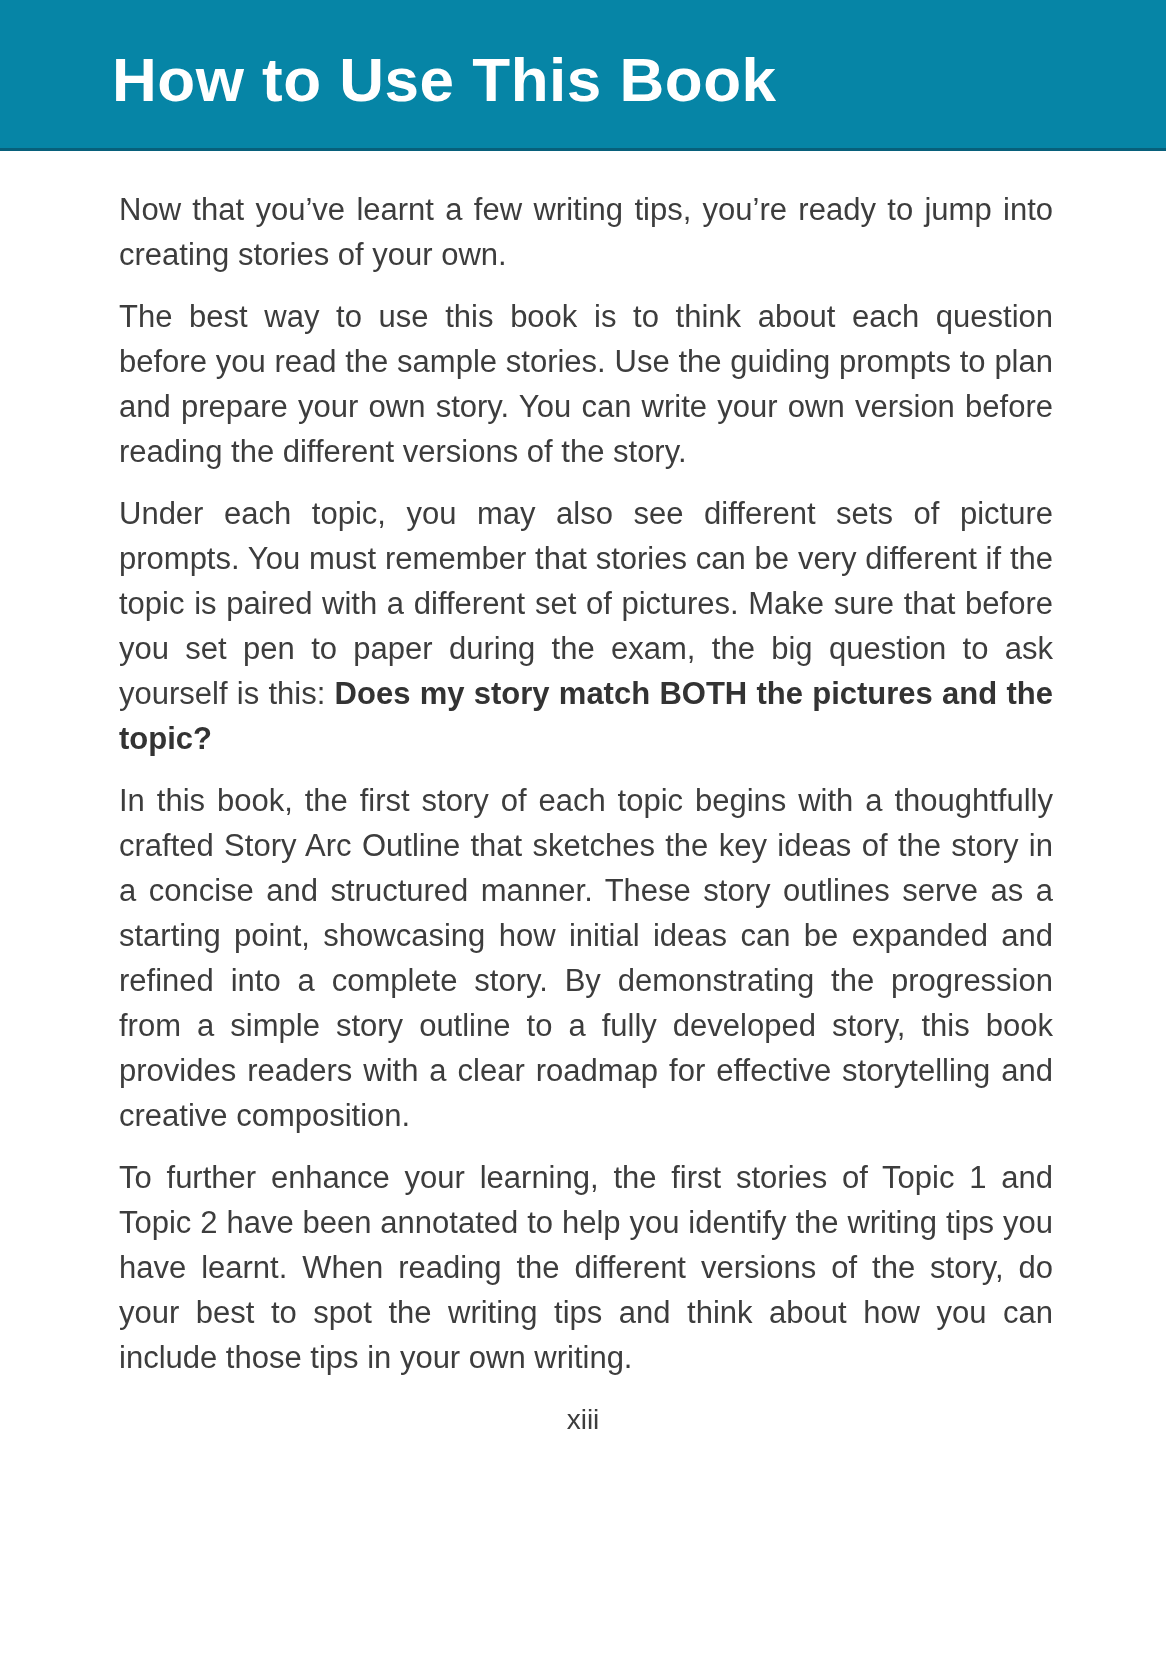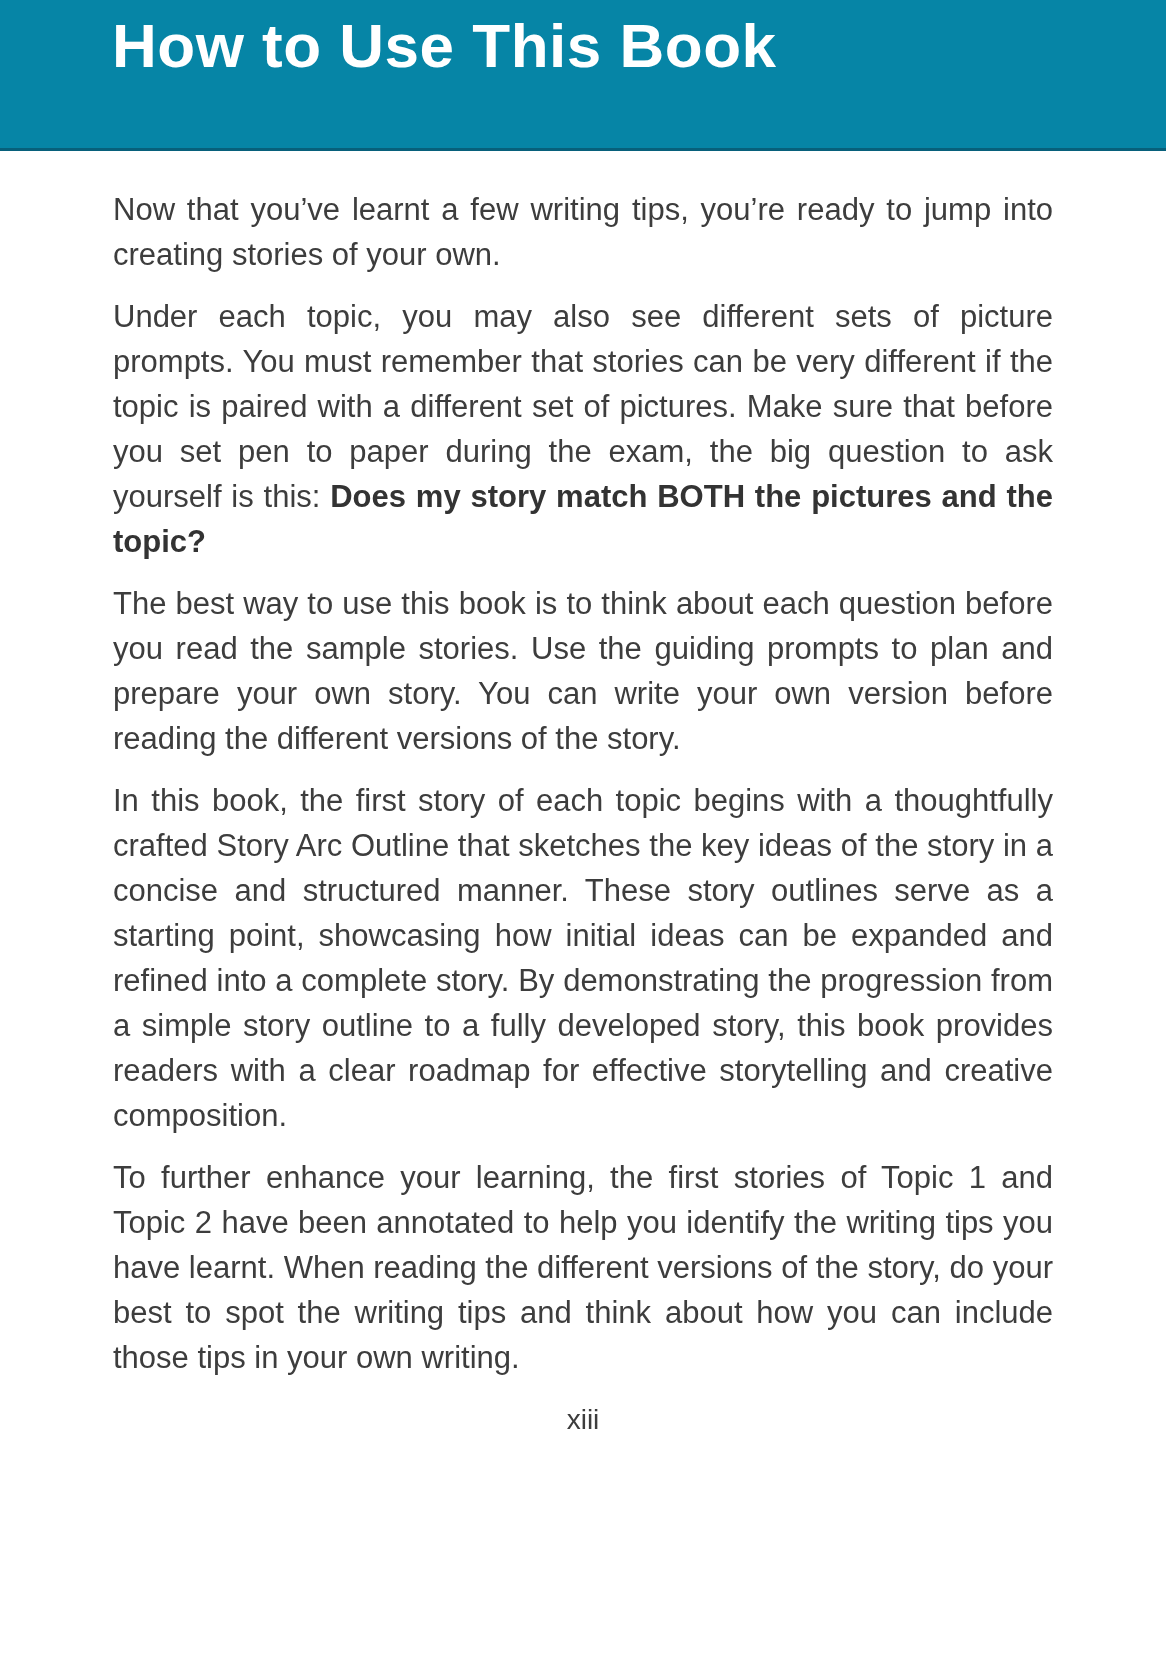--- a/index.html
+++ b/index.html
@@ -14,42 +14,42 @@
     font-family: "Liberation Sans", sans-serif;
     position: relative;
   }
   .banner {
     box-sizing: border-box;
     width: 1166px;
     height: 151px;
     background: var(--banner, #0685a6);
     border-bottom: 3px solid var(--banner_edge, #07607b);
     display: flex;
-    align-items: flex-start;
+    align-items: center;
     padding-left: 112px;
     padding-top: 10px;
   }
   .banner h1 {
     margin: 0;
     font-family: "Liberation Sans", sans-serif;
     font-weight: bold;
     font-size: 62px;
     letter-spacing: 0.5px;
     color: var(--title, #ffffff);
   }
   .content {
     box-sizing: border-box;
     padding: 36px 113px 0 113px;
     font-size: 31px;
     line-height: 45px;
     color: var(--body_text, #3d3d3d);
     text-align: justify;
   }
   .content p {
-    margin: 0 0 17px 0;
+    margin: 0 0 17px 6px;
   }
   .content strong {
     font-weight: bold;
     color: #333333;
   }
   .page-footer {
     text-align: center;
     margin-top: 14px;
     font-size: 28px;
     color: var(--body_text, #3d3d3d);
@@ -62,23 +62,23 @@
 
   <header class="banner">
     <h1>How to Use This Book</h1>
   </header>
 
   <main class="content">
 
     <p><span>Now that you’ve learnt a few writing tips, you’re ready to jump into creating stories of your own.</span></p>
 
 
+    <p><span>The best way to use this book is to think about each question before you read the sample stories. Use the guiding prompts to plan and prepare your own story. You can write your own version before reading the different versions of the story.</span></p>
+
     <p><span>Under each topic, you may also see different sets of picture prompts. You must remember that stories can be very different if the topic is paired with a different set of pictures. Make sure that before you set pen to paper during the exam, the big question to ask yourself is this: </span><strong>Does my story match BOTH the pictures and the topic?</strong></p>
-
-    <p><span>The best way to use this book is to think about each question before you read the sample stories. Use the guiding prompts to plan and prepare your own story. You can write your own version before reading the different versions of the story.</span></p>
 
     <p><span>In this book, the first story of each topic begins with a thoughtfully crafted Story Arc Outline that sketches the key ideas of the story in a concise and structured manner. These story outlines serve as a starting point, showcasing how initial ideas can be expanded and refined into a complete story. By demonstrating the progression from a simple story outline to a fully developed story, this book provides readers with a clear roadmap for effective storytelling and creative composition.</span></p>
 
     <p><span>To further enhance your learning, the first stories of Topic 1 and Topic 2 have been annotated to help you identify the writing tips you have learnt. When reading the different versions of the story, do your best to spot the writing tips and think about how you can include those tips in your own writing.</span></p>
 
     <div class="page-footer">
       <span>xiii</span>
     </div>
 
   </main>

